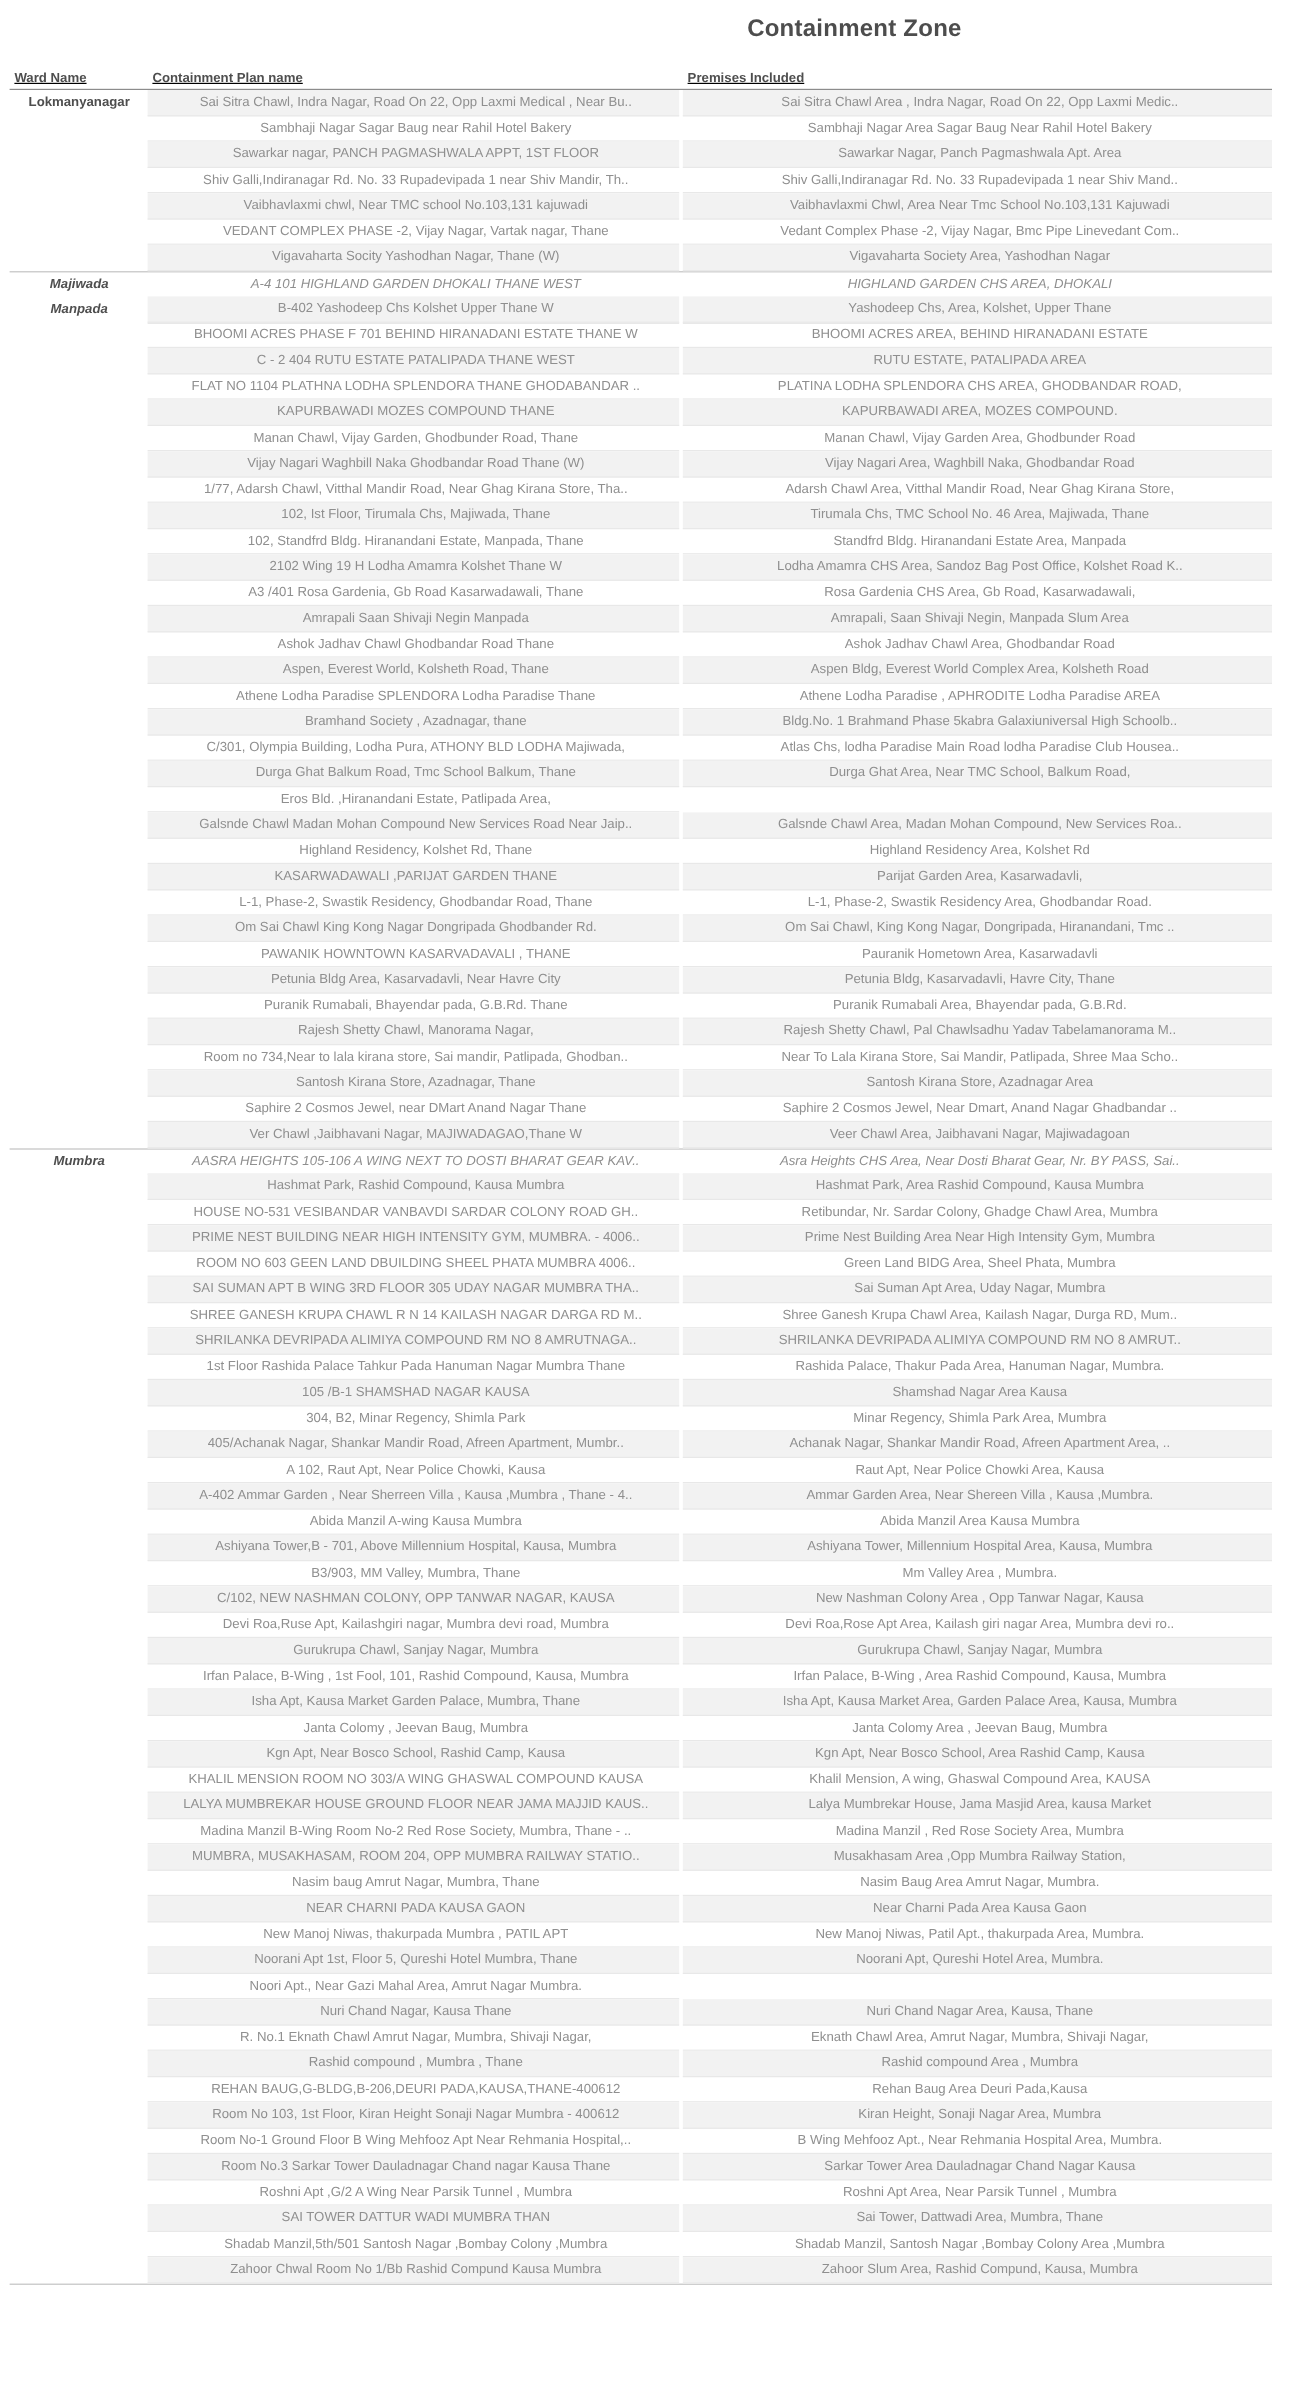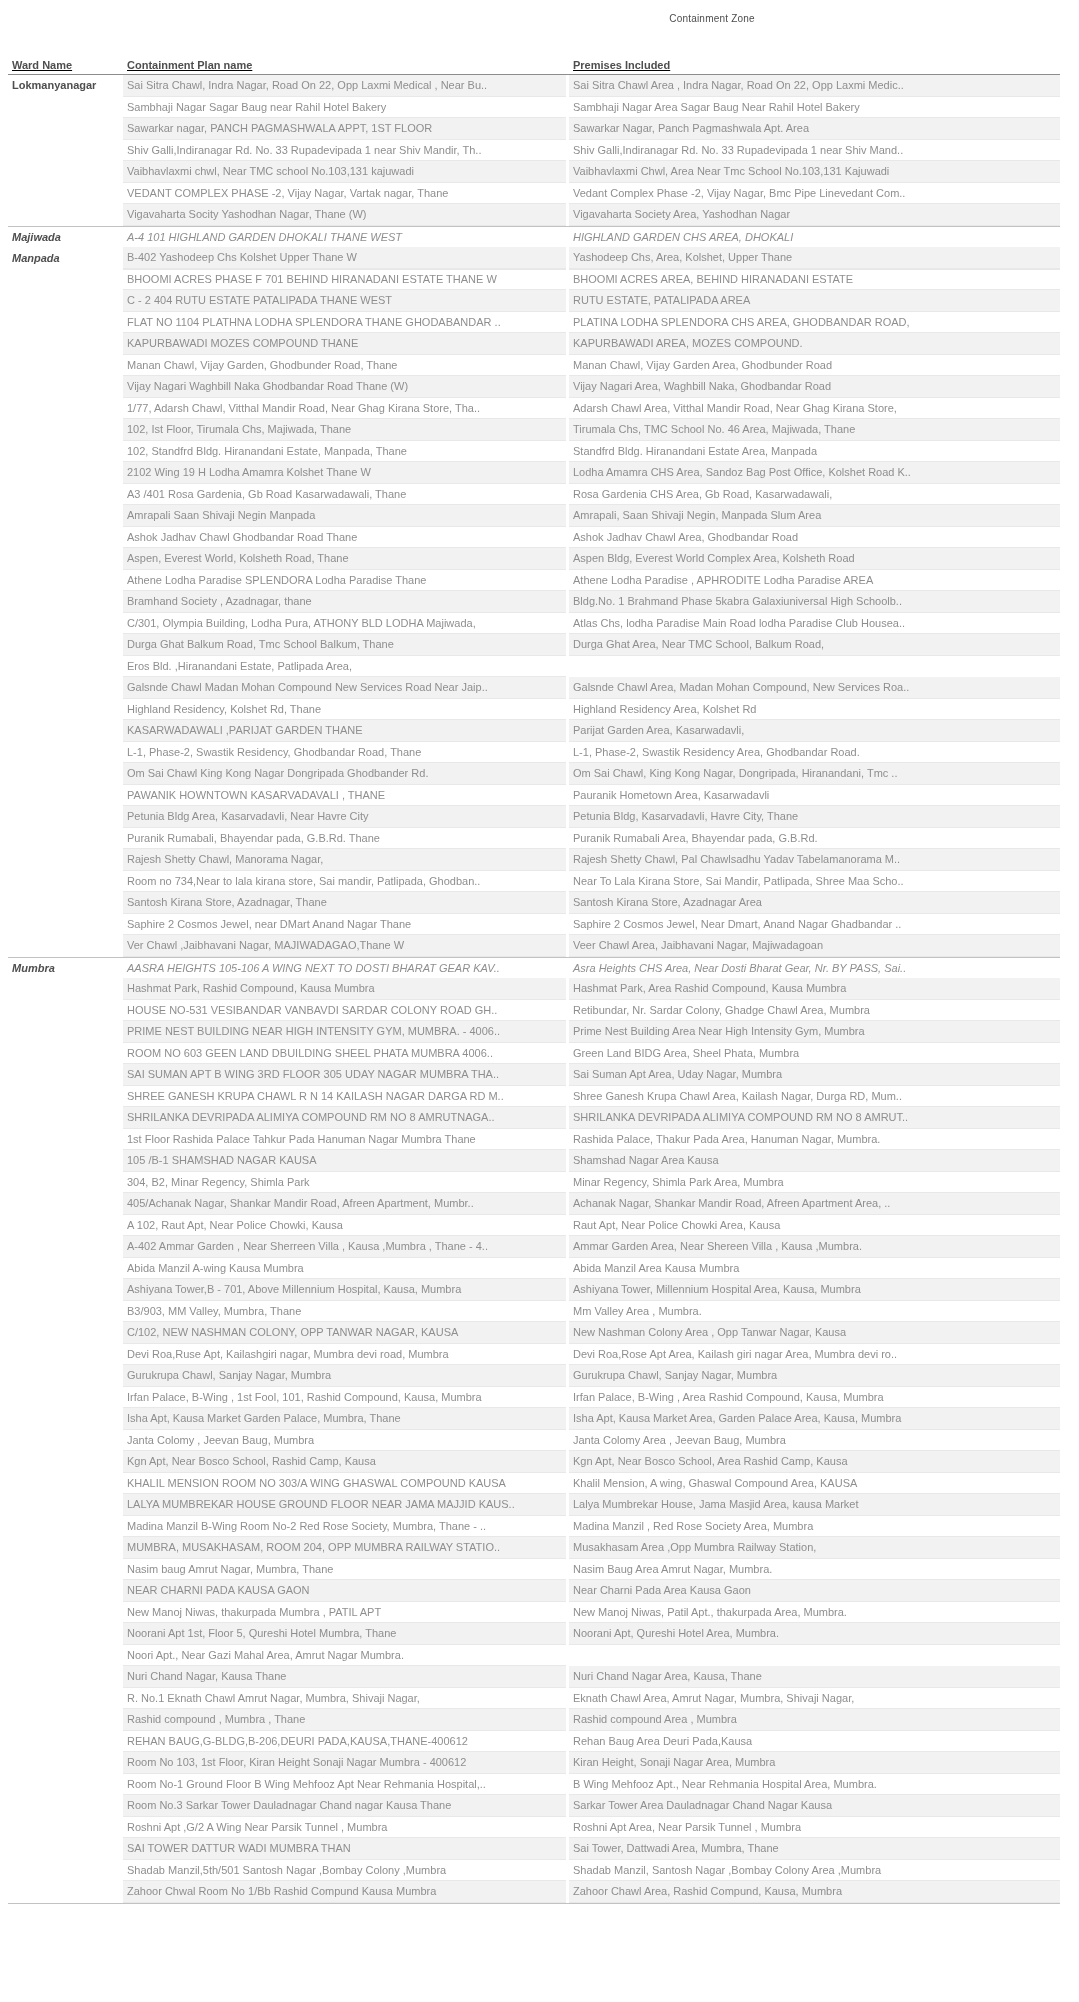--- a/index.html
+++ b/index.html
@@ -10,22 +10,22 @@
     height: 2002px;
     background: #ffffff;
     font-family: "Liberation Sans", sans-serif;
     overflow: hidden;
   }
   .title {
     position: absolute;
     top: 13px;
     left: 712px;
     transform: translateX(-50%);
-    font-size: 10px;
-    font-weight: 400;
+    font-size: 20px;
+    font-weight: 700;
     color: #4d4d4d;
     letter-spacing: 0.2px;
     white-space: nowrap;
   }
   .table {
     position: absolute;
     top: 56px;
     left: 8px;
     width: 1052px;
   }
@@ -41,21 +41,21 @@
     text-decoration: underline;
   }
   .hcell {
     font-size: 11px;
     font-weight: 700;
     color: #4e4e4e;
     padding-left: 4px;
     white-space: nowrap;
     overflow: hidden;
   }
-  .table-body { border-bottom: 1px solid #c2c2c2; }
+  .table-body { border-bottom: 1px solid #c2c2c2; text-align: center; }
   .row { height: 21.5px; }
   .row.ward-start { border-top: 1px solid #c2c2c2; font-style: italic; }
   .cell {
     font-size: 11px;
     line-height: 21.5px;
     padding-left: 4px;
   }
   .cell.ward {
     color: #4e4e4e;
     font-weight: 700;
@@ -498,17 +498,17 @@
     <div class="cell premises">Sai Tower, Dattwadi Area, Mumbra, Thane</div>
   </div>
         <div class="row">
     <div class="cell ward"></div>
     <div class="cell plan">Shadab Manzil,5th/501 Santosh Nagar ,Bombay Colony ,Mumbra</div>
     <div class="cell premises">Shadab Manzil, Santosh Nagar ,Bombay Colony Area ,Mumbra</div>
   </div>
         <div class="row banded">
     <div class="cell ward"></div>
     <div class="cell plan">Zahoor Chwal Room No 1/Bb Rashid Compund Kausa Mumbra</div>
-    <div class="cell premises">Zahoor Chawl Area, Rashid Compund, Kausa, Mumbra</div>
+    <div class="cell premises">Zahoor Slum Area, Rashid Compund, Kausa, Mumbra</div>
   </div>
       </div>
   </div>
 </div>
 
 </body></html>

